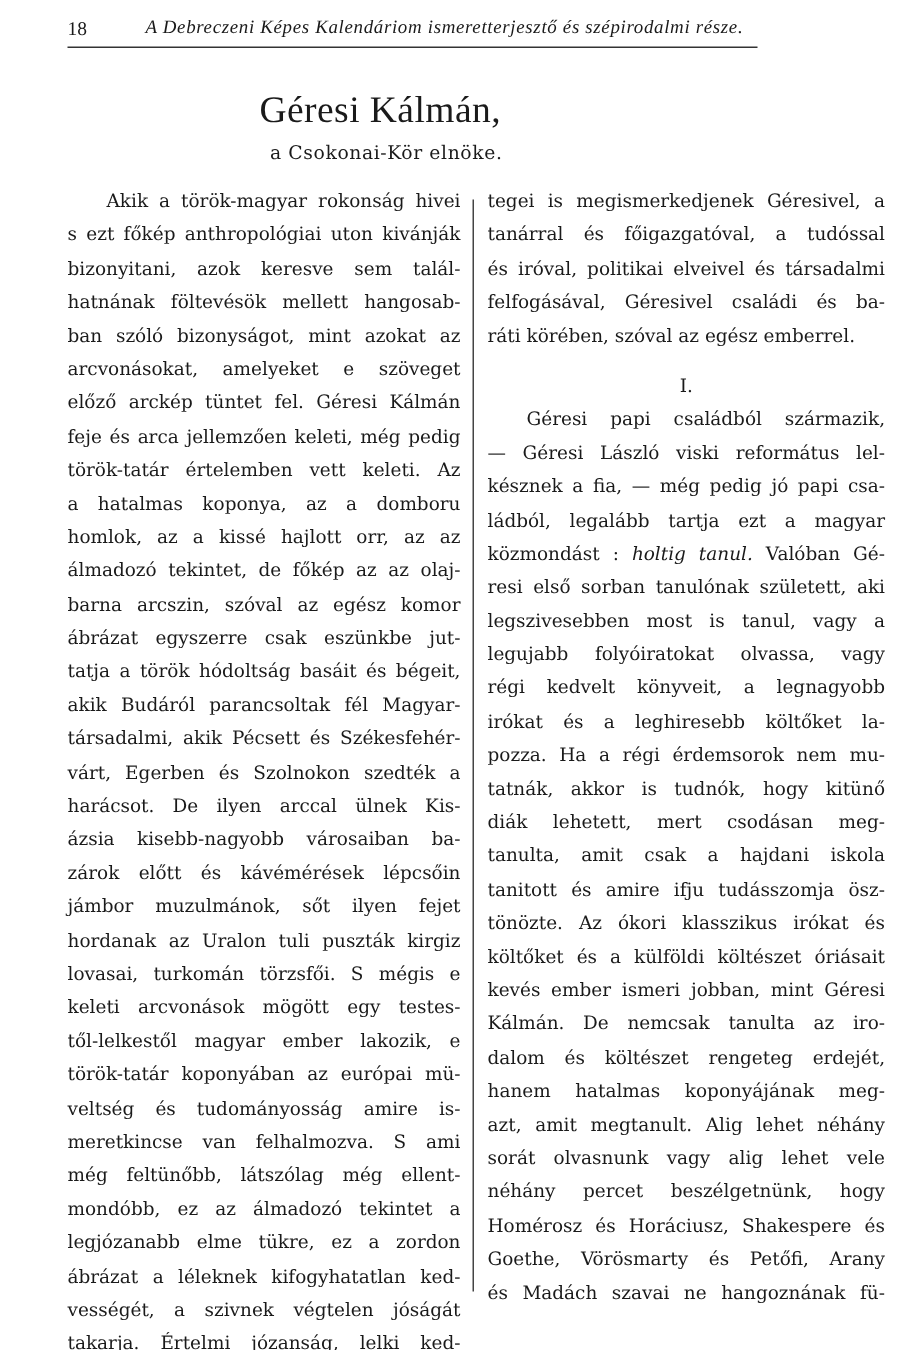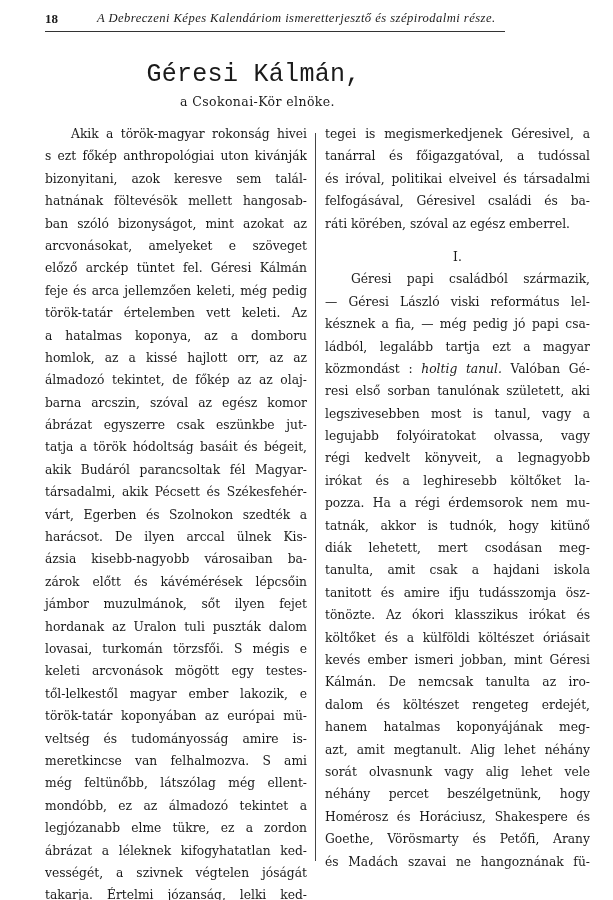--- a/index.html
+++ b/index.html
@@ -4,33 +4,33 @@
   <style>
     html, body { margin: 0; padding: 0; }
     body {
       width: 613px; height: 900px; background: #ffffff; position: relative; overflow: hidden;
       font-family: "DejaVu Serif", "Liberation Serif", serif; color: #1a1a1a;
     }
     .running-head {
       position: absolute; left: 45px; top: 10px; width: 460px; height: 20px;
     }
     .page-number {
-      position: absolute; left: 0; top: 1px; font-size: 13px; font-family: "Liberation Serif", serif; font-weight: bold;
+      position: absolute; left: 0; top: 1px; font-size: 13px; font-family: "Liberation Serif", serif;
     }
     .head-title {
       position: absolute; left: 52px; top: 1px; font-size: 12.6px; font-style: italic;
       font-family: "Liberation Serif", serif; letter-spacing: 0.45px; white-space: nowrap;
     }
     .head-rule {
       position: absolute; left: 45px; top: 31px; width: 460px; height: 0;
       border-top: 1.5px solid #333;
     }
     .article-title {
       position: absolute; left: 0; width: 507px; top: 60px; text-align: center;
-      font-size: 25px; font-family: Liberation Mono, monospace; letter-spacing: 0.3px;
+      font-size: 25px; font-family: Liberation Serif, serif; letter-spacing: 0.3px;
     }
     .article-subtitle {
       position: absolute; left: 0; width: 515px; top: 94px; text-align: center;
       font-size: 12.5px; letter-spacing: 0.4px; font-family: "DejaVu Serif", serif;
     }
     .column {
       position: absolute; top: 123px; font-size: 12.3px; line-height: 22.4px;
       font-family: "DejaVu Serif", serif;
     }
     .col-left { left: 45px; width: 262px; }
@@ -76,21 +76,21 @@
     <span class="line">barna arcszin, szóval az egész komor</span>
     <span class="line">ábrázat egyszerre csak eszünkbe jut-</span>
     <span class="line">tatja a török hódoltság basáit és bégeit,</span>
     <span class="line">akik Budáról parancsoltak fél Magyar-</span>
     <span class="line">társadalmi, akik Pécsett és Székesfehér-</span>
     <span class="line">várt, Egerben és Szolnokon szedték a</span>
     <span class="line">harácsot. De ilyen arccal ülnek Kis-</span>
     <span class="line">ázsia kisebb-nagyobb városaiban ba-</span>
     <span class="line">zárok előtt és kávémérések lépcsőin</span>
     <span class="line">jámbor muzulmánok, sőt ilyen fejet</span>
-    <span class="line">hordanak az Uralon tuli puszták dalom</span>
+    <span class="line">hordanak az Uralon tuli puszták kirgiz</span>
     <span class="line">lovasai, turkomán törzsfői. S mégis e</span>
     <span class="line">keleti arcvonások mögött egy testes-</span>
     <span class="line">től-lelkestől magyar ember lakozik, e</span>
     <span class="line">török-tatár koponyában az európai mü-</span>
     <span class="line">veltség és tudományosság amire is-</span>
     <span class="line">meretkincse van felhalmozva. S ami</span>
     <span class="line">még feltünőbb, látszólag még ellent-</span>
     <span class="line">mondóbb, ez az álmadozó tekintet a</span>
     <span class="line">legjózanabb elme tükre, ez a zordon</span>
     <span class="line">ábrázat a léleknek kifogyhatatlan ked-</span>

